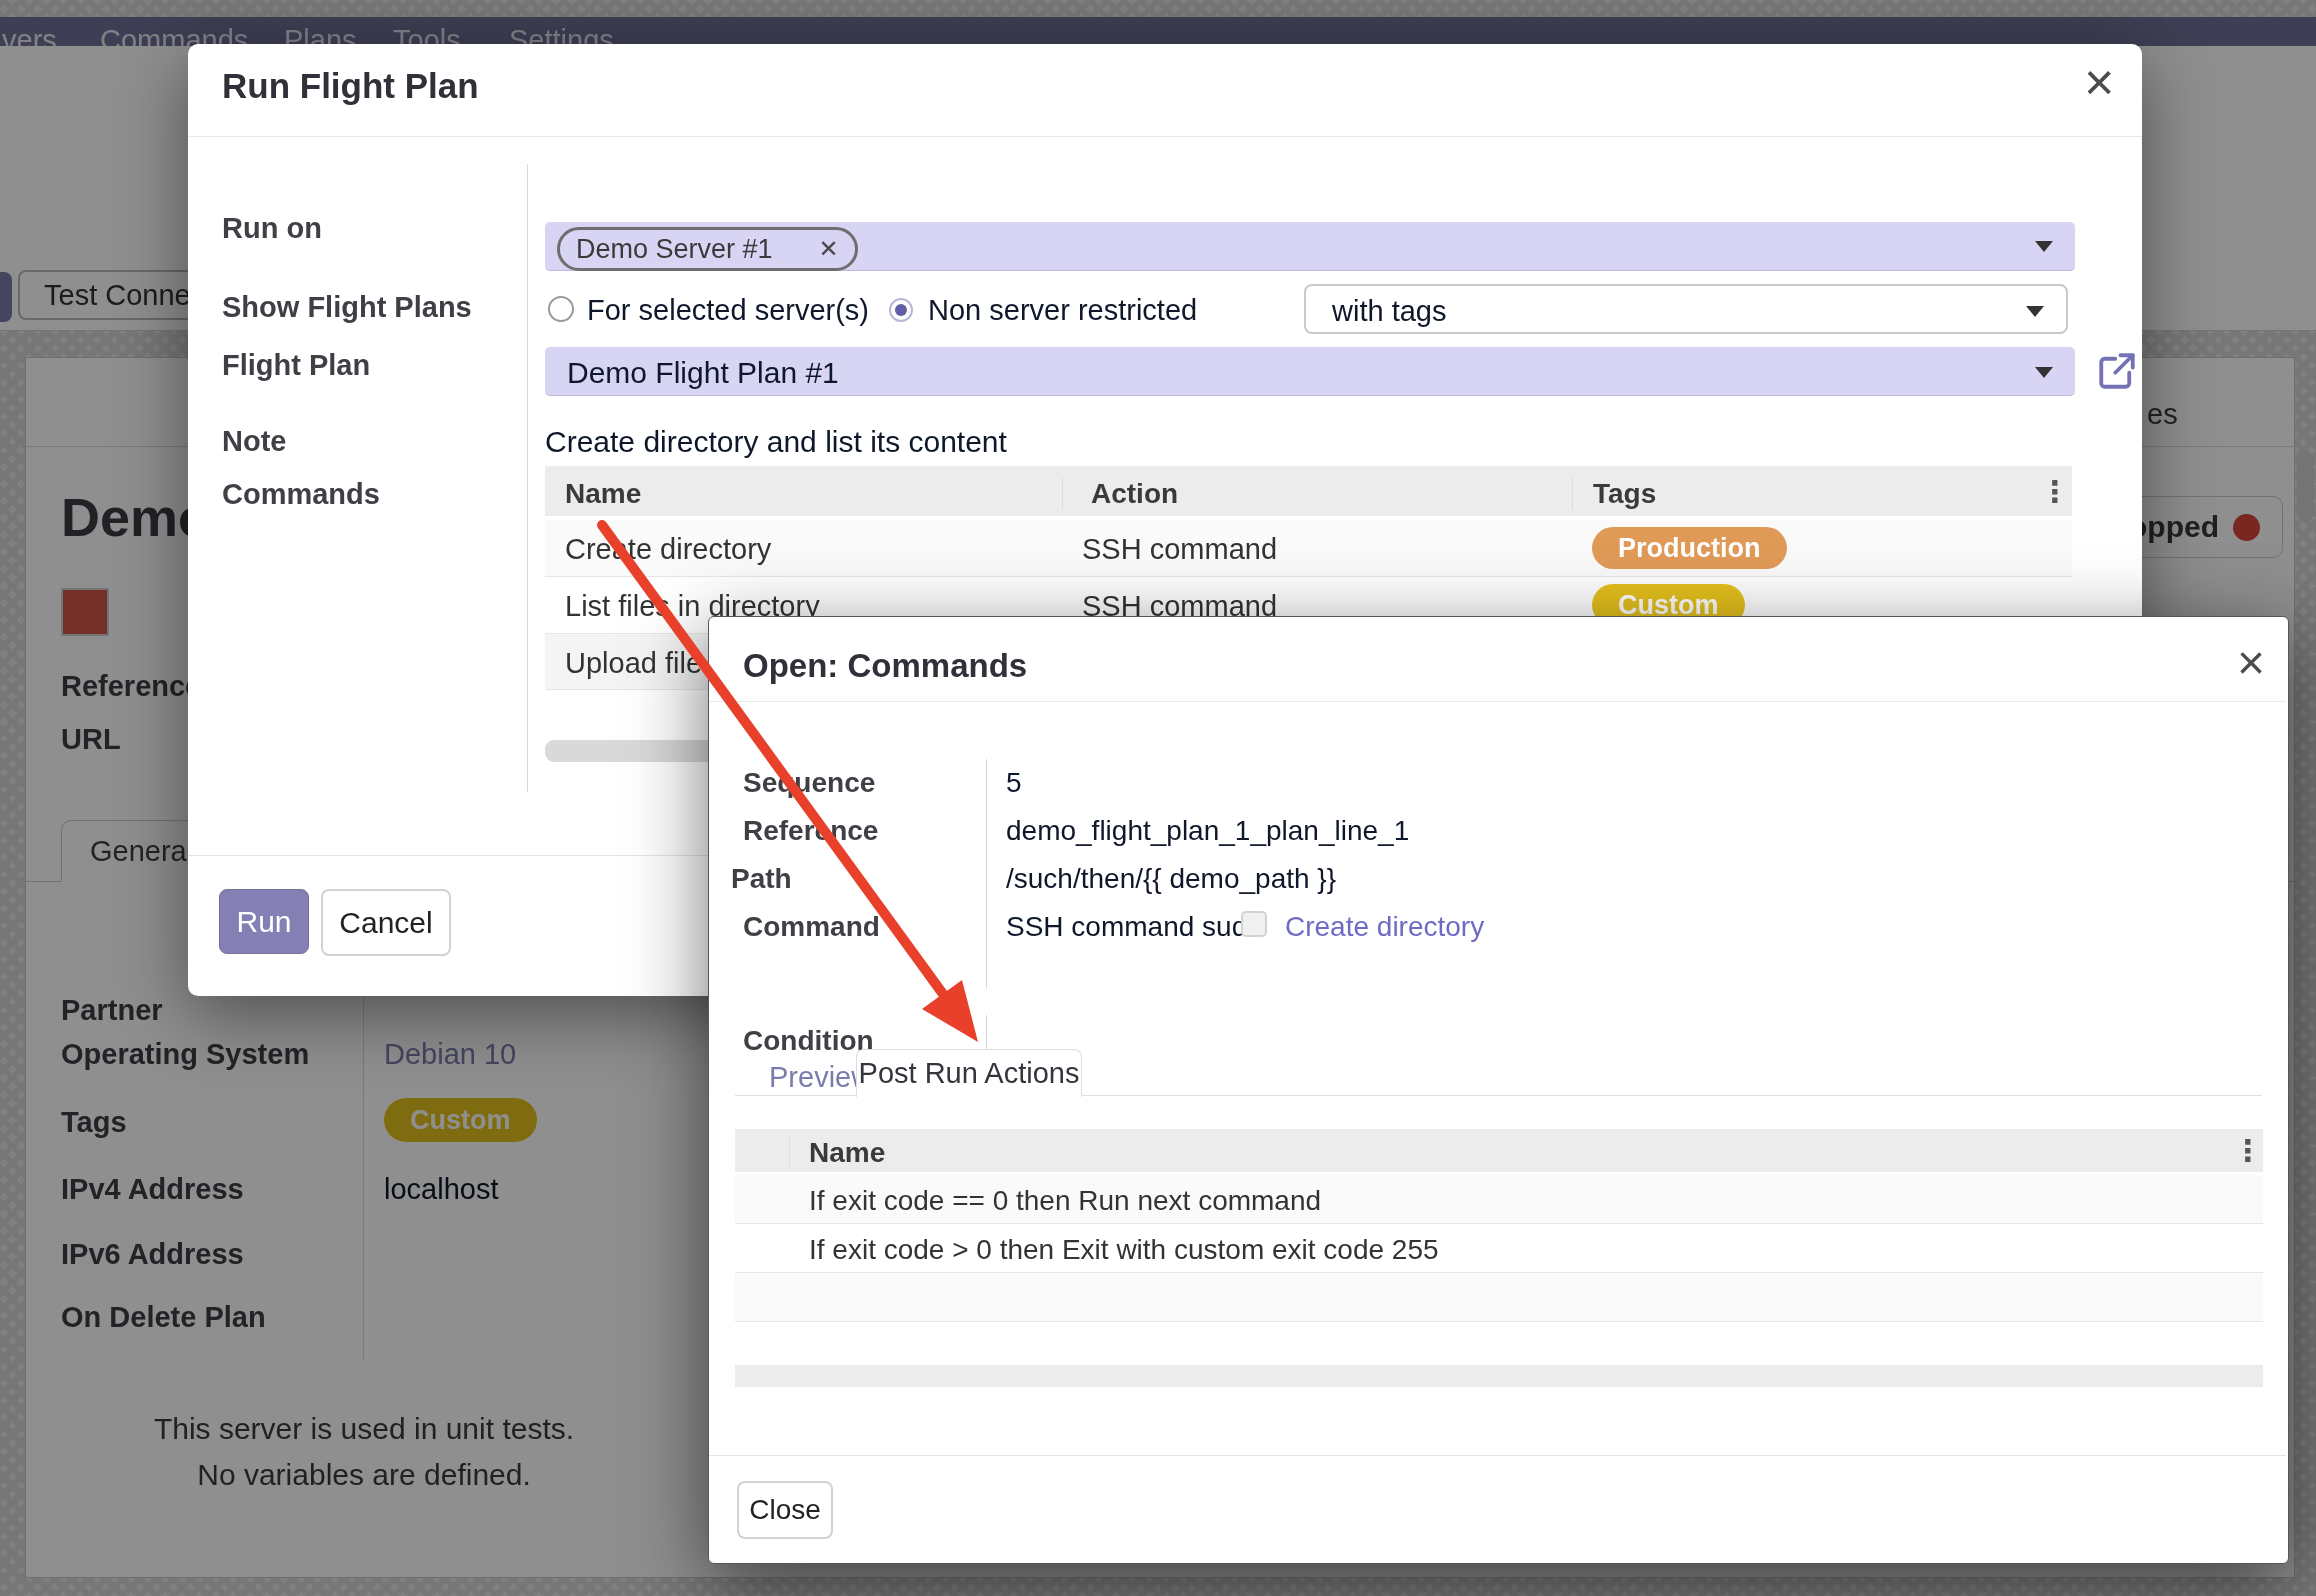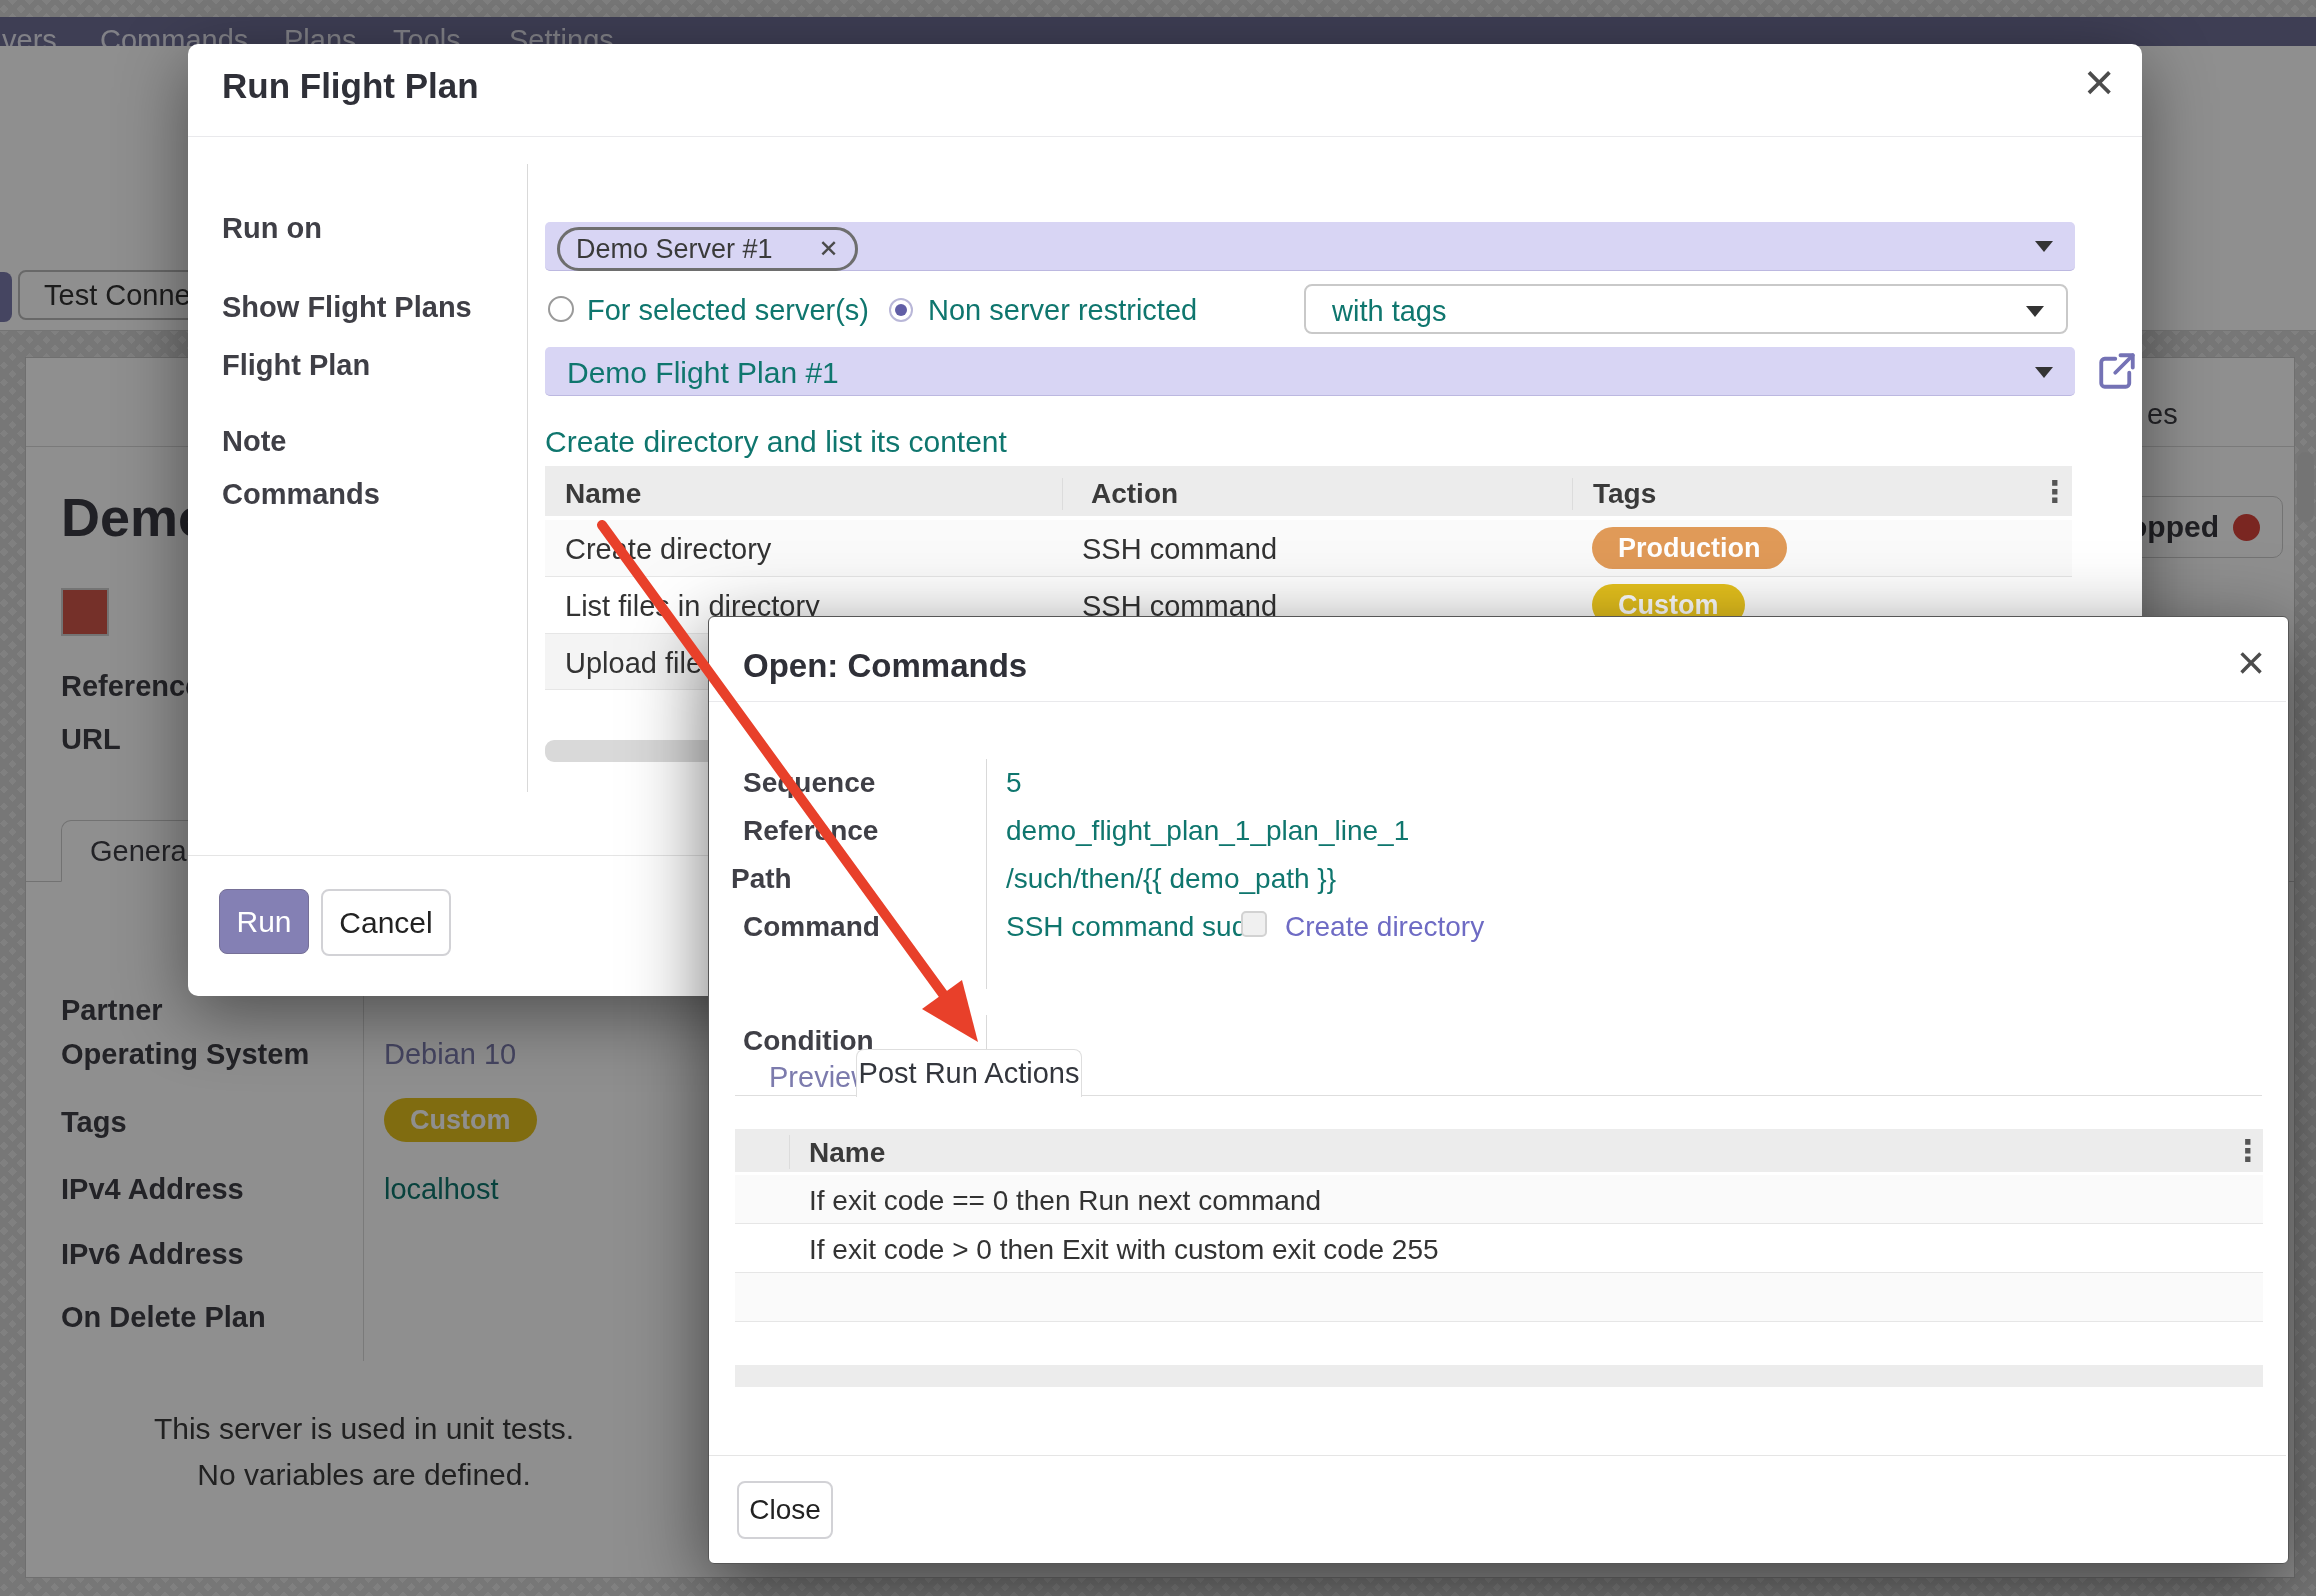--- a/index.html
+++ b/index.html
@@ -19,21 +19,21 @@
              font-size:29px;line-height:46px;padding:0 24px;white-space:nowrap;}
   .card{left:25px;top:357px;width:2270px;height:1221px;background:#ffffff;border:1px solid #c6c6c6;box-sizing:border-box;}
   .card-header-line{left:0;top:88px;width:2268px;height:1px;background:#d9d9d9;}
   .frag-text{font-size:29px;color:#3f3f46;}
   .status-pill{border:1px solid #cdcdcd;border-radius:10px;background:#fff;display:flex;align-items:center;justify-content:flex-end;gap:14px;padding-right:22px;box-sizing:border-box;}
   .status-pill .txt{font-size:30px;font-weight:700;color:#3a3a41;}
   .dot{width:27px;height:27px;border-radius:50%;background:#d9453c;}
   .server-title{font-size:54px;font-weight:700;color:#3c3c44;white-space:nowrap;}
   .color-square{width:44px;height:44px;background:#d1574a;border:2px solid #cfcfcf;}
   .lbl{font-size:29px;font-weight:600;color:#3f3f46;white-space:nowrap;}
-  .val{font-size:29px;color:#0f766e;white-space:nowrap;}
+  .val{font-size:29px;color:#0f172a;white-space:nowrap;}
   .link{color:#7c7bad;}
   .tab-general{border:1px solid #cbcbcb;border-bottom:1px solid #ffffff;border-radius:10px 10px 0 0;background:#fff;
                font-size:29px;color:#3f3f46;line-height:60px;padding-left:28px;box-sizing:border-box;z-index:2;}
   .tabbar-line{height:1px;background:#cbcbcb;z-index:1;}
   .vline{width:1px;background:#d9d9d9;}
   .tag-pill{border-radius:22px;color:#fff;font-size:27px;font-weight:600;display:inline-flex;align-items:center;justify-content:center;padding:0 26px;height:44px;}
   .note-center{text-align:center;font-size:30px;color:#3b3b3b;line-height:46px;}
   .scroll-thumb{background:#d2d2d2;border-radius:9px;}
   
   .backdrop{left:0;top:0;width:2316px;height:1596px;background:rgba(0,0,0,0.44);z-index:10;}

